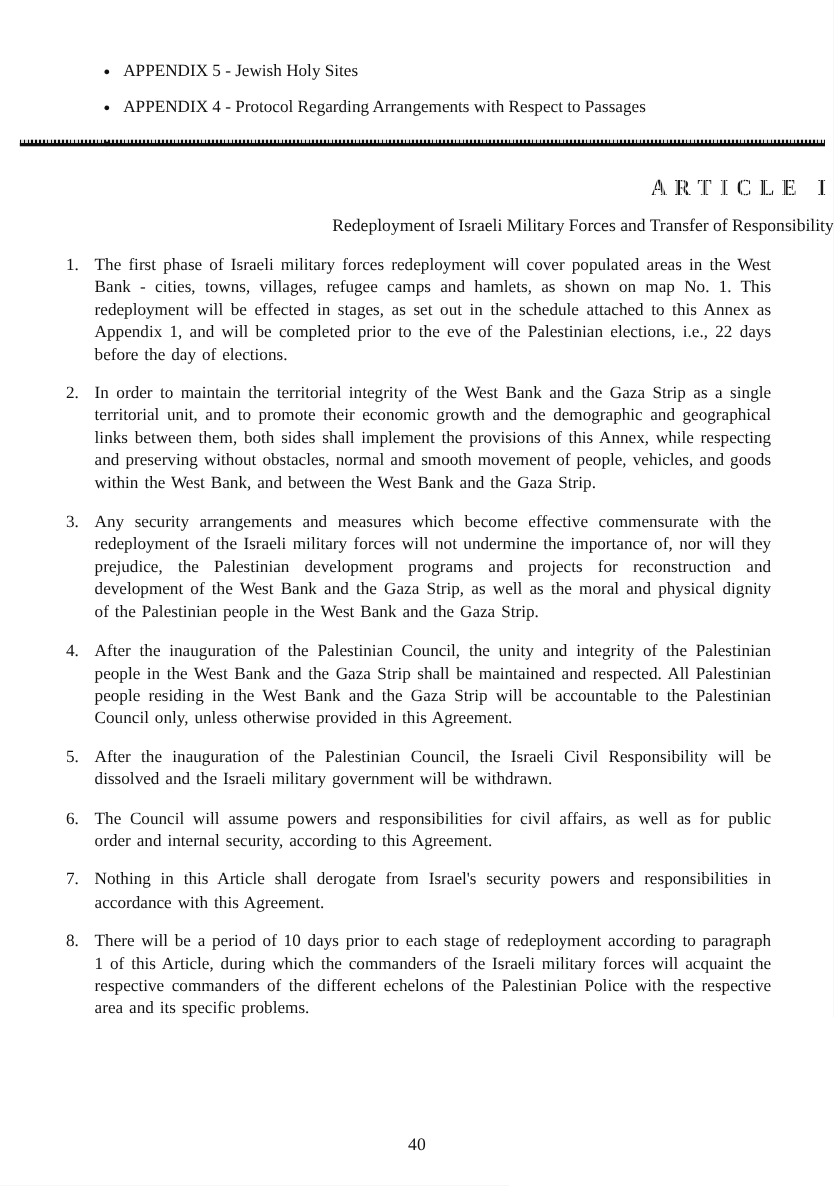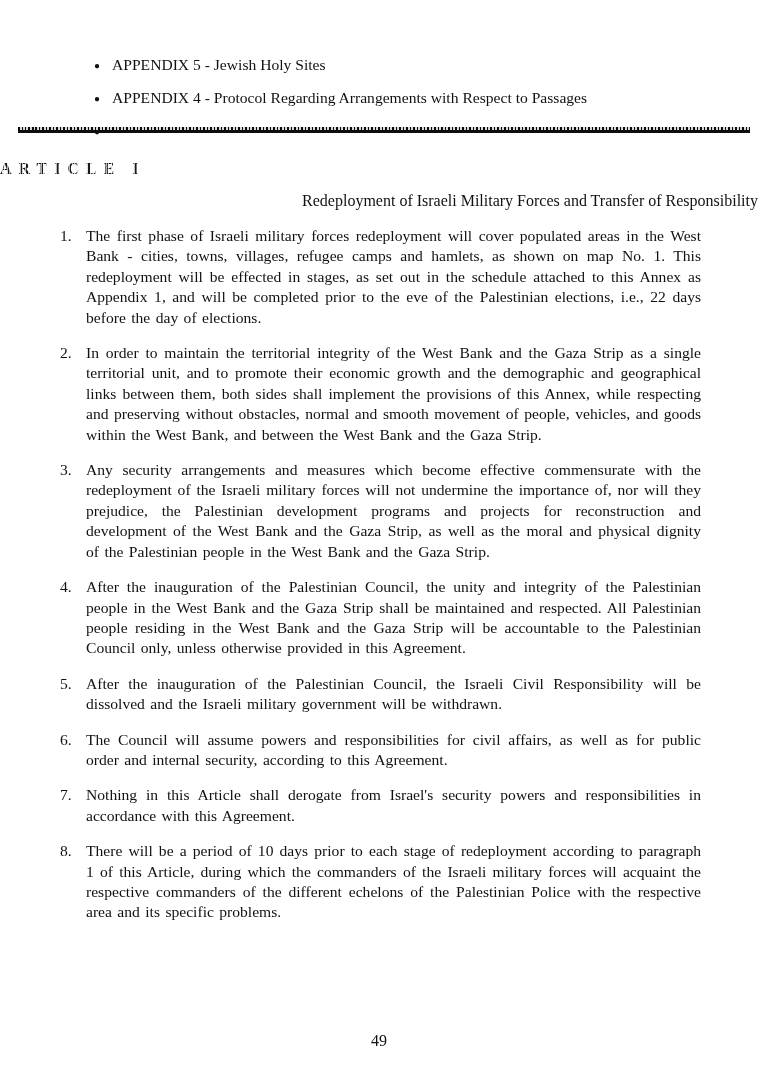--- a/index.html
+++ b/index.html
@@ -46,23 +46,23 @@
     background: repeating-linear-gradient(90deg, #0a0a0a 0 1.5px, rgba(0,0,0,0.15) 1.5px 3.5px);
   }
   .rule-bar {
     height: 3px;
     background: #0d0d0d;
   }
 
   
   .article-heading {
     margin-top: 27px;
-    text-align: left;
+    text-align: right;
     font-weight: bold;
-    font-size: 16px;
+    font-size: 20px;
     letter-spacing: 7px;
     color: #1b1b1b;
     transform: scaleY(1.05);
     filter: blur(0.3px);
     -webkit-mask-image: repeating-linear-gradient(90deg, #000 0 1.6px, rgba(0,0,0,0.35) 1.6px 2.6px);
             mask-image: repeating-linear-gradient(90deg, #000 0 1.6px, rgba(0,0,0,0.35) 1.6px 2.6px);
   }
 
   .article-title {
     margin-top: 14px;
@@ -159,15 +159,15 @@
     <div class="para">
       <span class="num">7.</span>
       <span>Nothing in this Article shall derogate from Israel's security powers and responsibilities in accordance with this Agreement.</span>
     </div>
     <div class="para">
       <span class="num">8.</span>
       <span>There will be a period of 10 days prior to each stage of redeployment according to paragraph 1 of this Article, during which the commanders of the Israeli military forces will acquaint the respective commanders of the different echelons of the Palestinian Police with the respective area and its specific problems.</span>
     </div>
   </div>
 
-  <div class="page-number">49</div>
+  <div class="page-number">40</div>
 
 </div>
 
 </body></html>

